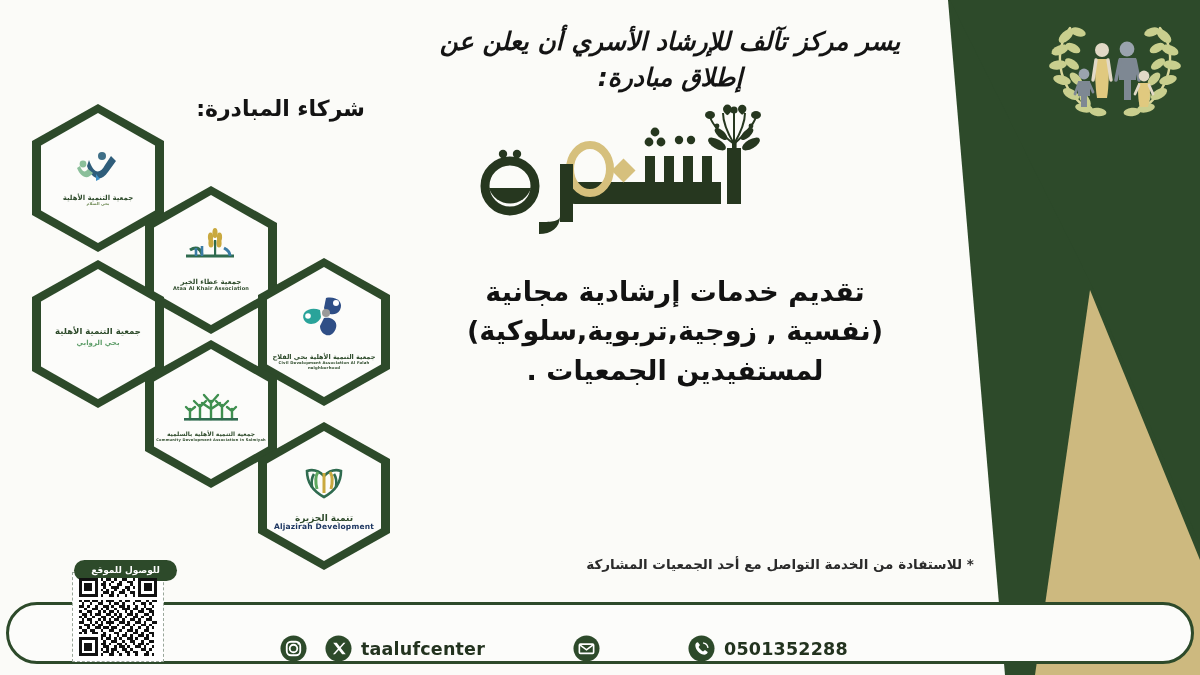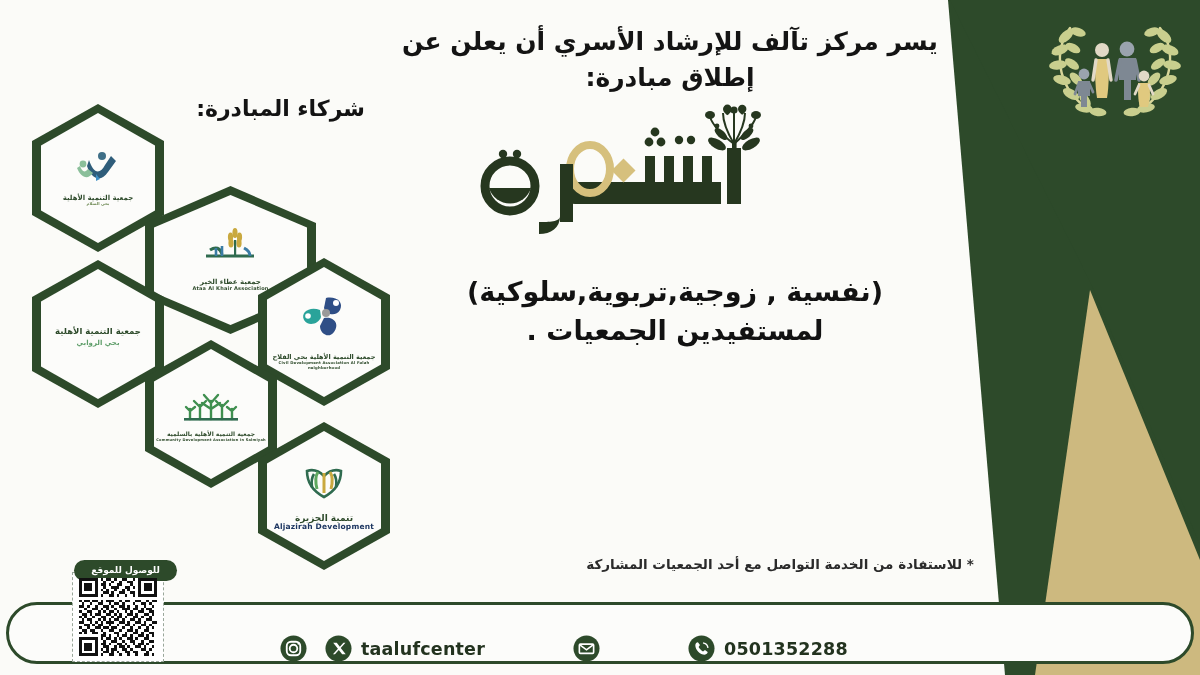--- a/index.html
+++ b/index.html
@@ -18,20 +18,21 @@
   
   .emblem{position:absolute;left:1040px;top:8px;width:150px;height:118px;}
   .emblem svg{width:150px;height:118px;display:block;}
 
   
   .headline{
     position:absolute;left:380px;top:24px;width:580px;
     text-align:center;direction:rtl;
     font-size:25px;line-height:1.42;color:#141414;font-weight:600;
     letter-spacing:0px;
+    font-style:italic;
   }
 
   
   .mainlogo{position:absolute;left:455px;top:104px;width:360px;height:135px;}
   .mainlogo svg{display:block;width:360px;height:135px;}
 
   
   .bodytext{
     position:absolute;left:420px;top:272px;width:510px;
     text-align:center;direction:rtl;
@@ -225,20 +226,21 @@
       <circle cx="55" cy="82" r="25" fill="none" stroke="#26371f" stroke-width="9"></circle>
       <path d="M34 84 a22 22 0 0 0 42 0 Z" fill="#26371f"></path>
       <g fill="#26371f">
         <circle cx="48" cy="50" r="4.2"></circle>
         <circle cx="62" cy="50" r="4.2"></circle>
       </g>
     </svg>
   </div>
 
   <div class="bodytext">
+    <div>تقديم خدمات إرشادية مجانية</div>
     <div>(نفسية , زوجية,تربوية,سلوكية)</div>
     <div>لمستفيدين الجمعيات .</div>
   </div>
 
   <div class="footnote">* للاستفادة من الخدمة التواصل مع أحد الجمعيات المشاركة</div>
 
   <div class="partners-title">شركاء المبادرة:</div>
 
   <div class="hexwrap">
 
@@ -251,21 +253,21 @@
           <circle cx="12" cy="14" r="3.4" fill="#8bbf9a"></circle>
           <path d="M25 24 L29 29 L25 31 Z" fill="#3f8fc4"></path>
         </svg>
         <div class="hexname">
           <span class="ar">جمعية التنمية الأهلية</span>
           <span class="sub">بحي السلام</span>
         </div>
       </div>
     </div>
 
-    <div class="hex" style="left:127px;top:86px;padding-left:39px;">
+    <div class="hex" style="left:127px;top:86px;">
       <div class="inner">
         <svg class="hexlogo" width="58" height="40" viewBox="0 0 58 40">
           <g fill="#c9a93f">
             <ellipse cx="33" cy="5" rx="2.6" ry="5"></ellipse>
             <ellipse cx="28.5" cy="9" rx="2.6" ry="4.6"></ellipse>
             <ellipse cx="37.5" cy="9" rx="2.6" ry="4.6"></ellipse>
             <ellipse cx="29" cy="15" rx="2.6" ry="4.6"></ellipse>
             <ellipse cx="37" cy="15" rx="2.6" ry="4.6"></ellipse>
           </g>
           <rect x="32" y="12" width="2.2" height="16" fill="#2f6b4f"></rect>

